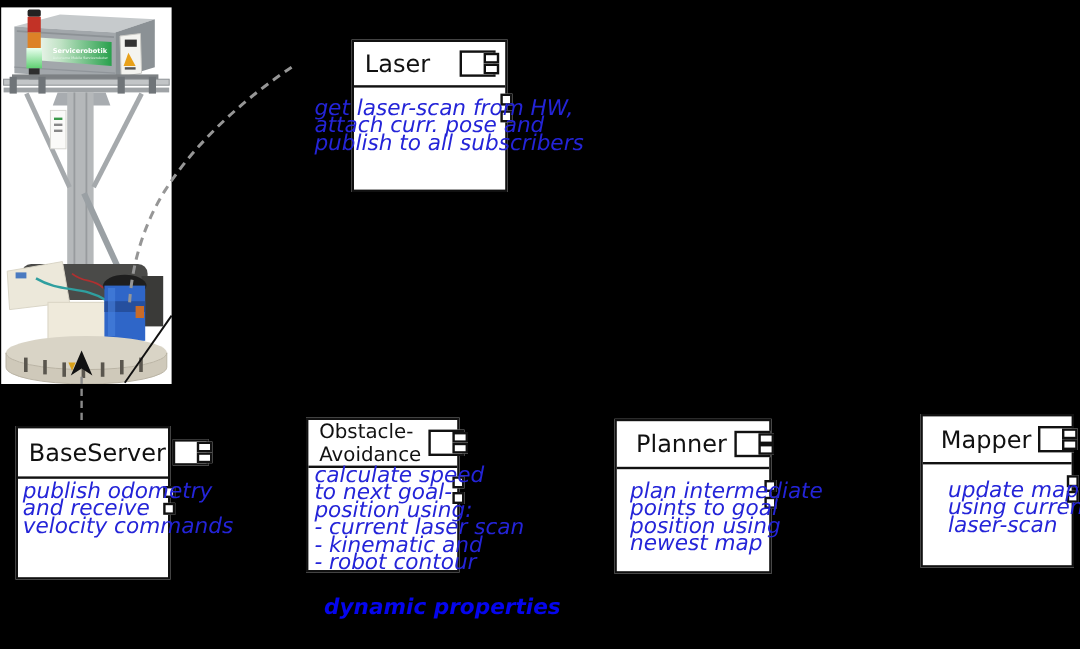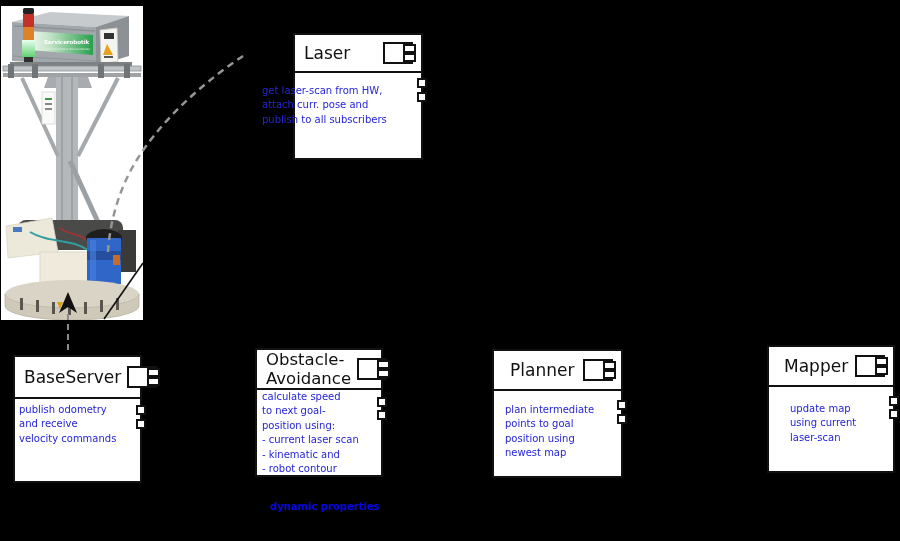--- a/index.html
+++ b/index.html
@@ -7,36 +7,36 @@
     position:relative;width:900px;height:541px;background:#000;
     overflow:hidden;font-family:"DejaVu Sans","Liberation Sans",sans-serif;
   }
   .comp-box{
     position:absolute;background:#fff;border:2px solid #111;
     box-sizing:border-box;
   }
   .comp-title{
     display:flex;align-items:center;justify-content:space-between;
     border-bottom:2px solid #111;box-sizing:border-box;
-    padding:0 8px 0 9px;color:#111;font-size:17px;line-height:19px;
+    padding:0 8px 0 9px;color:#111;font-size:20px;line-height:19px;
   }
   .comp-title .tname{white-space:nowrap;}
   .comp-icon{
     position:relative;display:inline-block;flex:0 0 auto;
     width:30px;height:22px;border:2px solid #111;background:#fff;
     box-sizing:border-box;margin-left:6px;
   }
   .comp-icon .tab{
     position:absolute;right:-5px;width:13px;height:9px;
     border:2px solid #111;background:#fff;box-sizing:border-box;
   }
   .comp-icon .tab.t1{top:0px;}
   .comp-icon .tab.t2{top:9px;}
   .desc{
-    position:absolute;font-size:10px;line-height:14.4px;
+    position:absolute;font-style:italic;font-size:18px;line-height:14.4px;
     color:#2424d8;white-space:nowrap;
   }
   .desc .overflow-line{color:#0505ee;font-weight:bold;margin-top:24px;}
   .port{
     position:absolute;right:-6px;width:10px;height:10px;
     border:2px solid #111;background:#fff;box-sizing:border-box;
   }
   svg text{font-family:"DejaVu Sans","Liberation Sans",sans-serif;}
 </style>
 </head>
@@ -194,21 +194,21 @@
       <div>calculate speed</div>
       <div>to next goal-</div>
       <div>position using:</div>
       <div>- current laser scan</div>
       <div>- kinematic and</div>
       <div>- robot contour</div>
       <div class="overflow-line" style="padding-left:8px;">dynamic properties</div>
     </div>
   </div>
 
-  <div class="comp-box" style="left:492px;top:349px;width:131px;height:129px;">
+  <div class="comp-box" style="left:512px;top:349px;width:131px;height:129px;">
     <div class="comp-title" style="height:40px;padding-left:16px;">
       <span class="tname">Planner</span>
       <span class="comp-icon">
           <span class="tab t1"></span>
           <span class="tab t2"></span>
         </span>
     </div>
     <div class="port" style="top:49px;"></div>
     <div class="port" style="top:63px;"></div>
     <div class="desc" style="left:11px;top:52px;">

